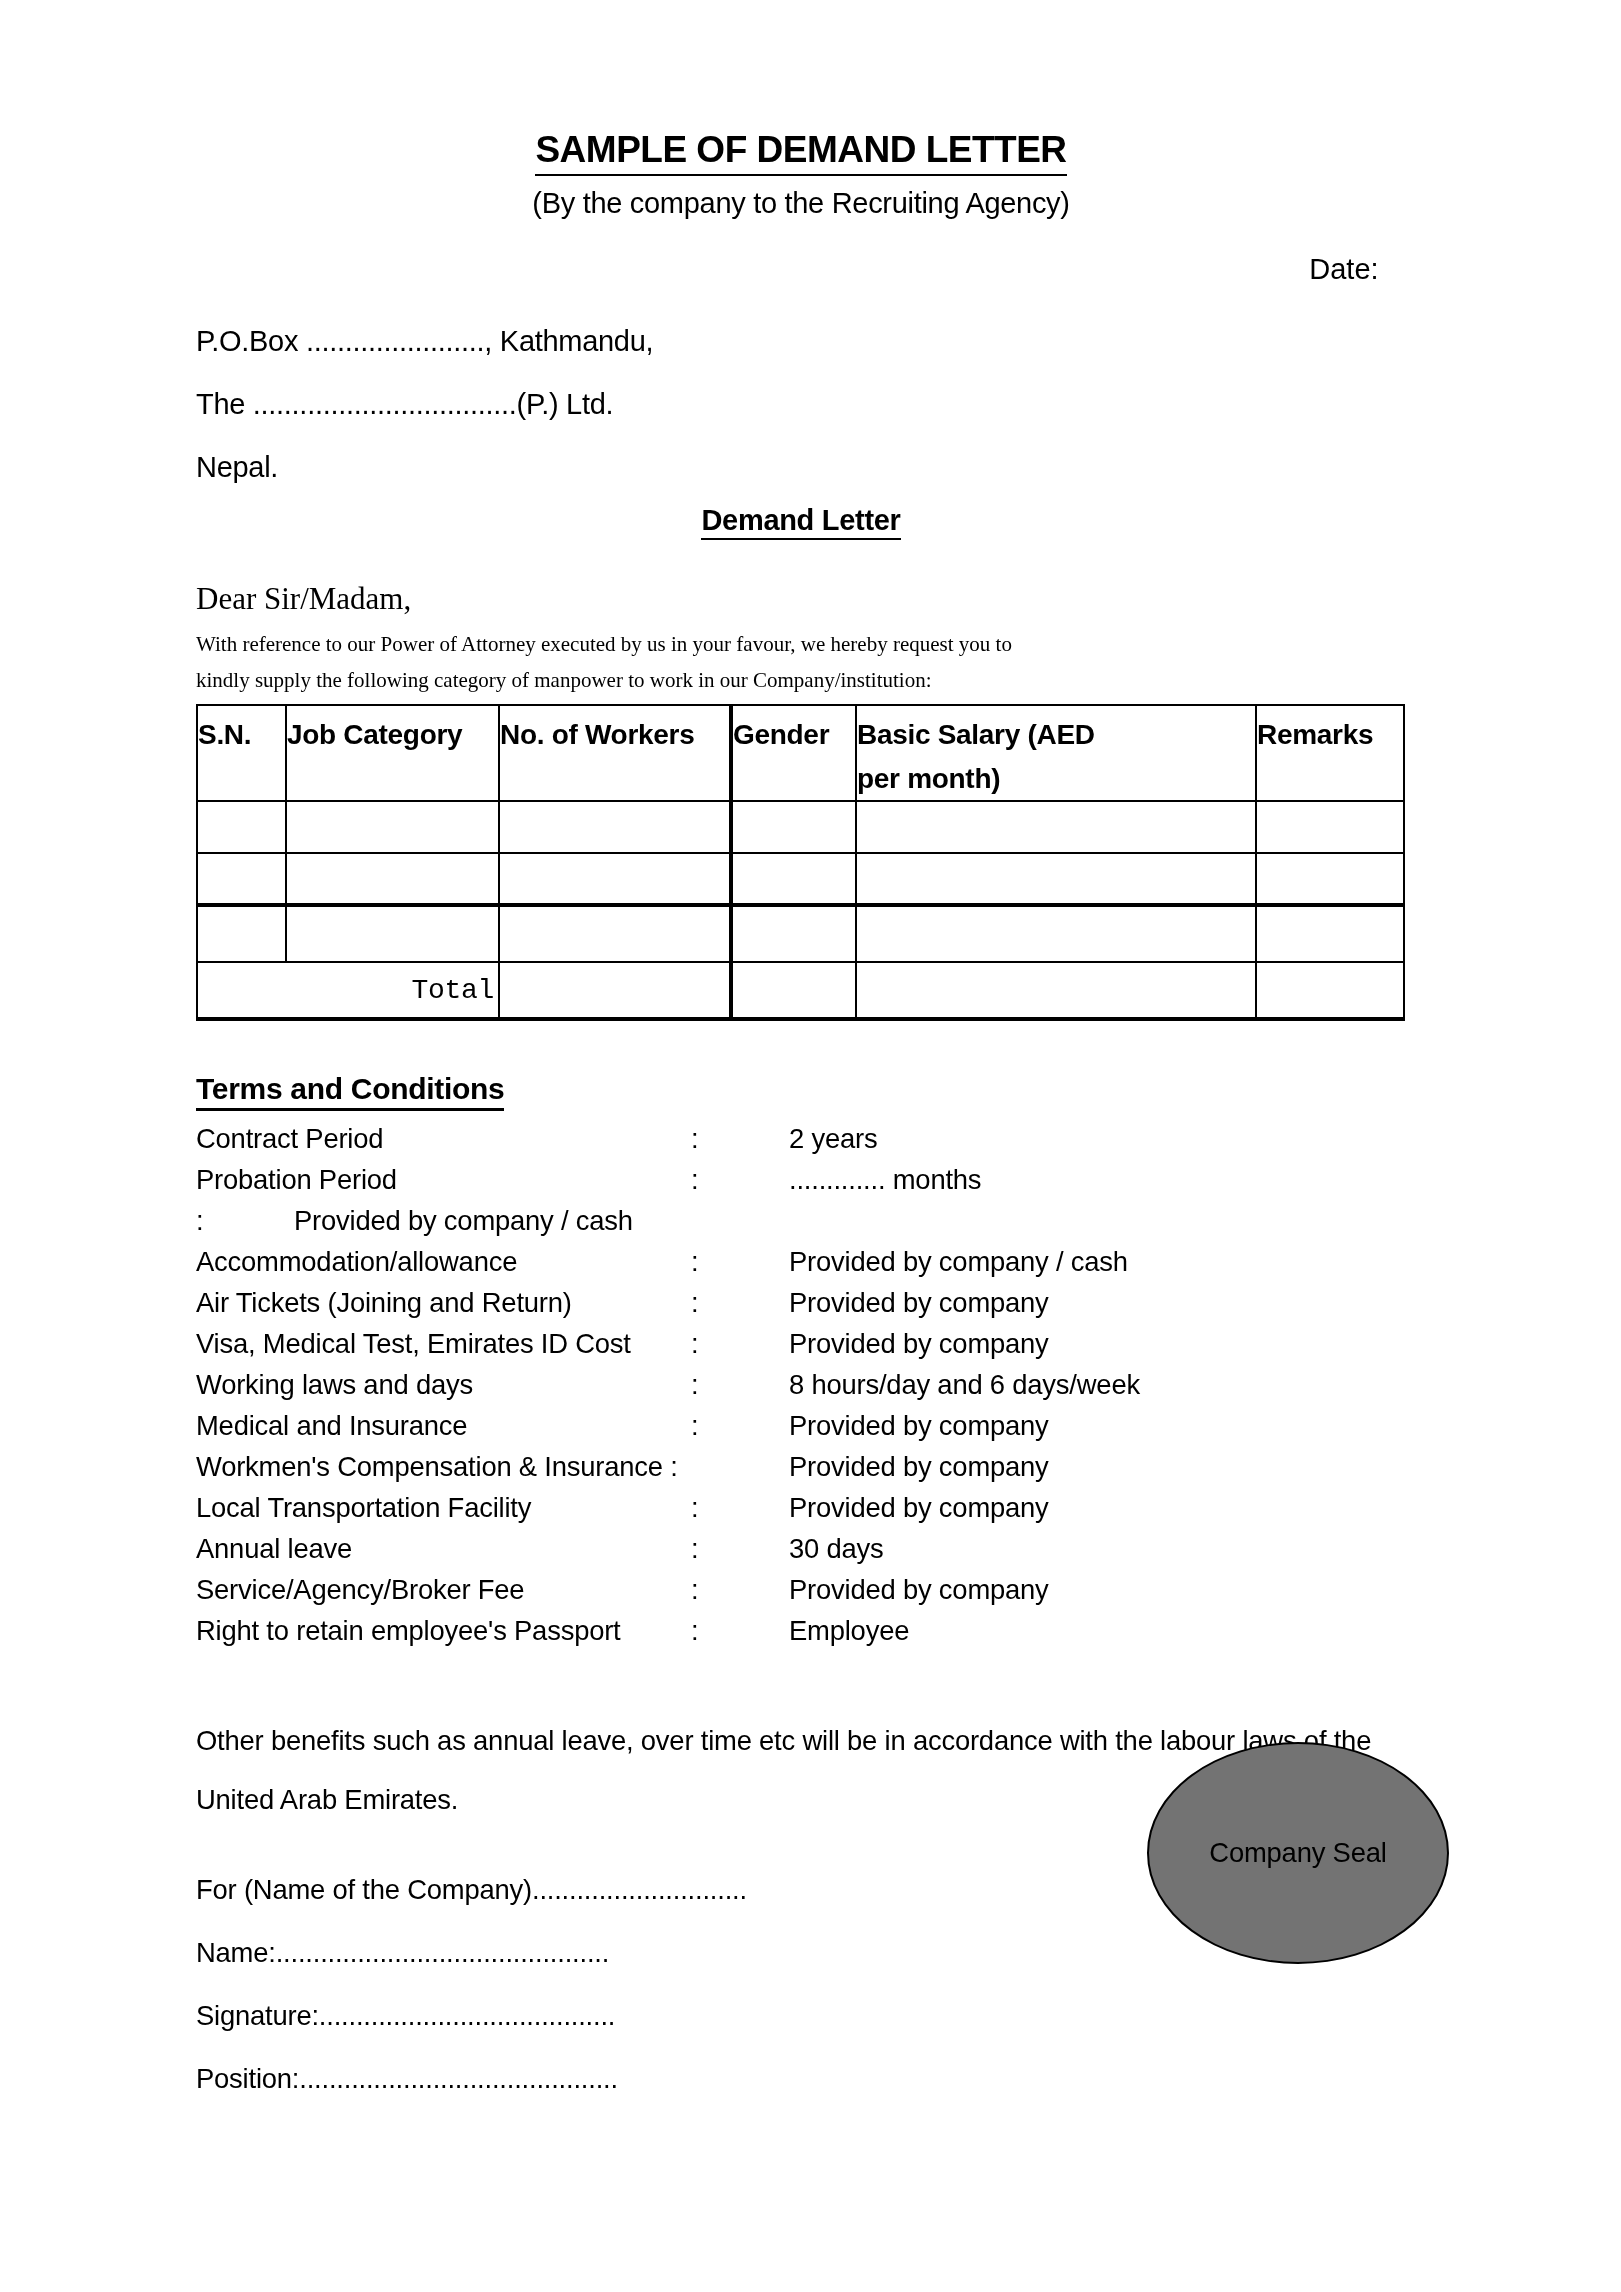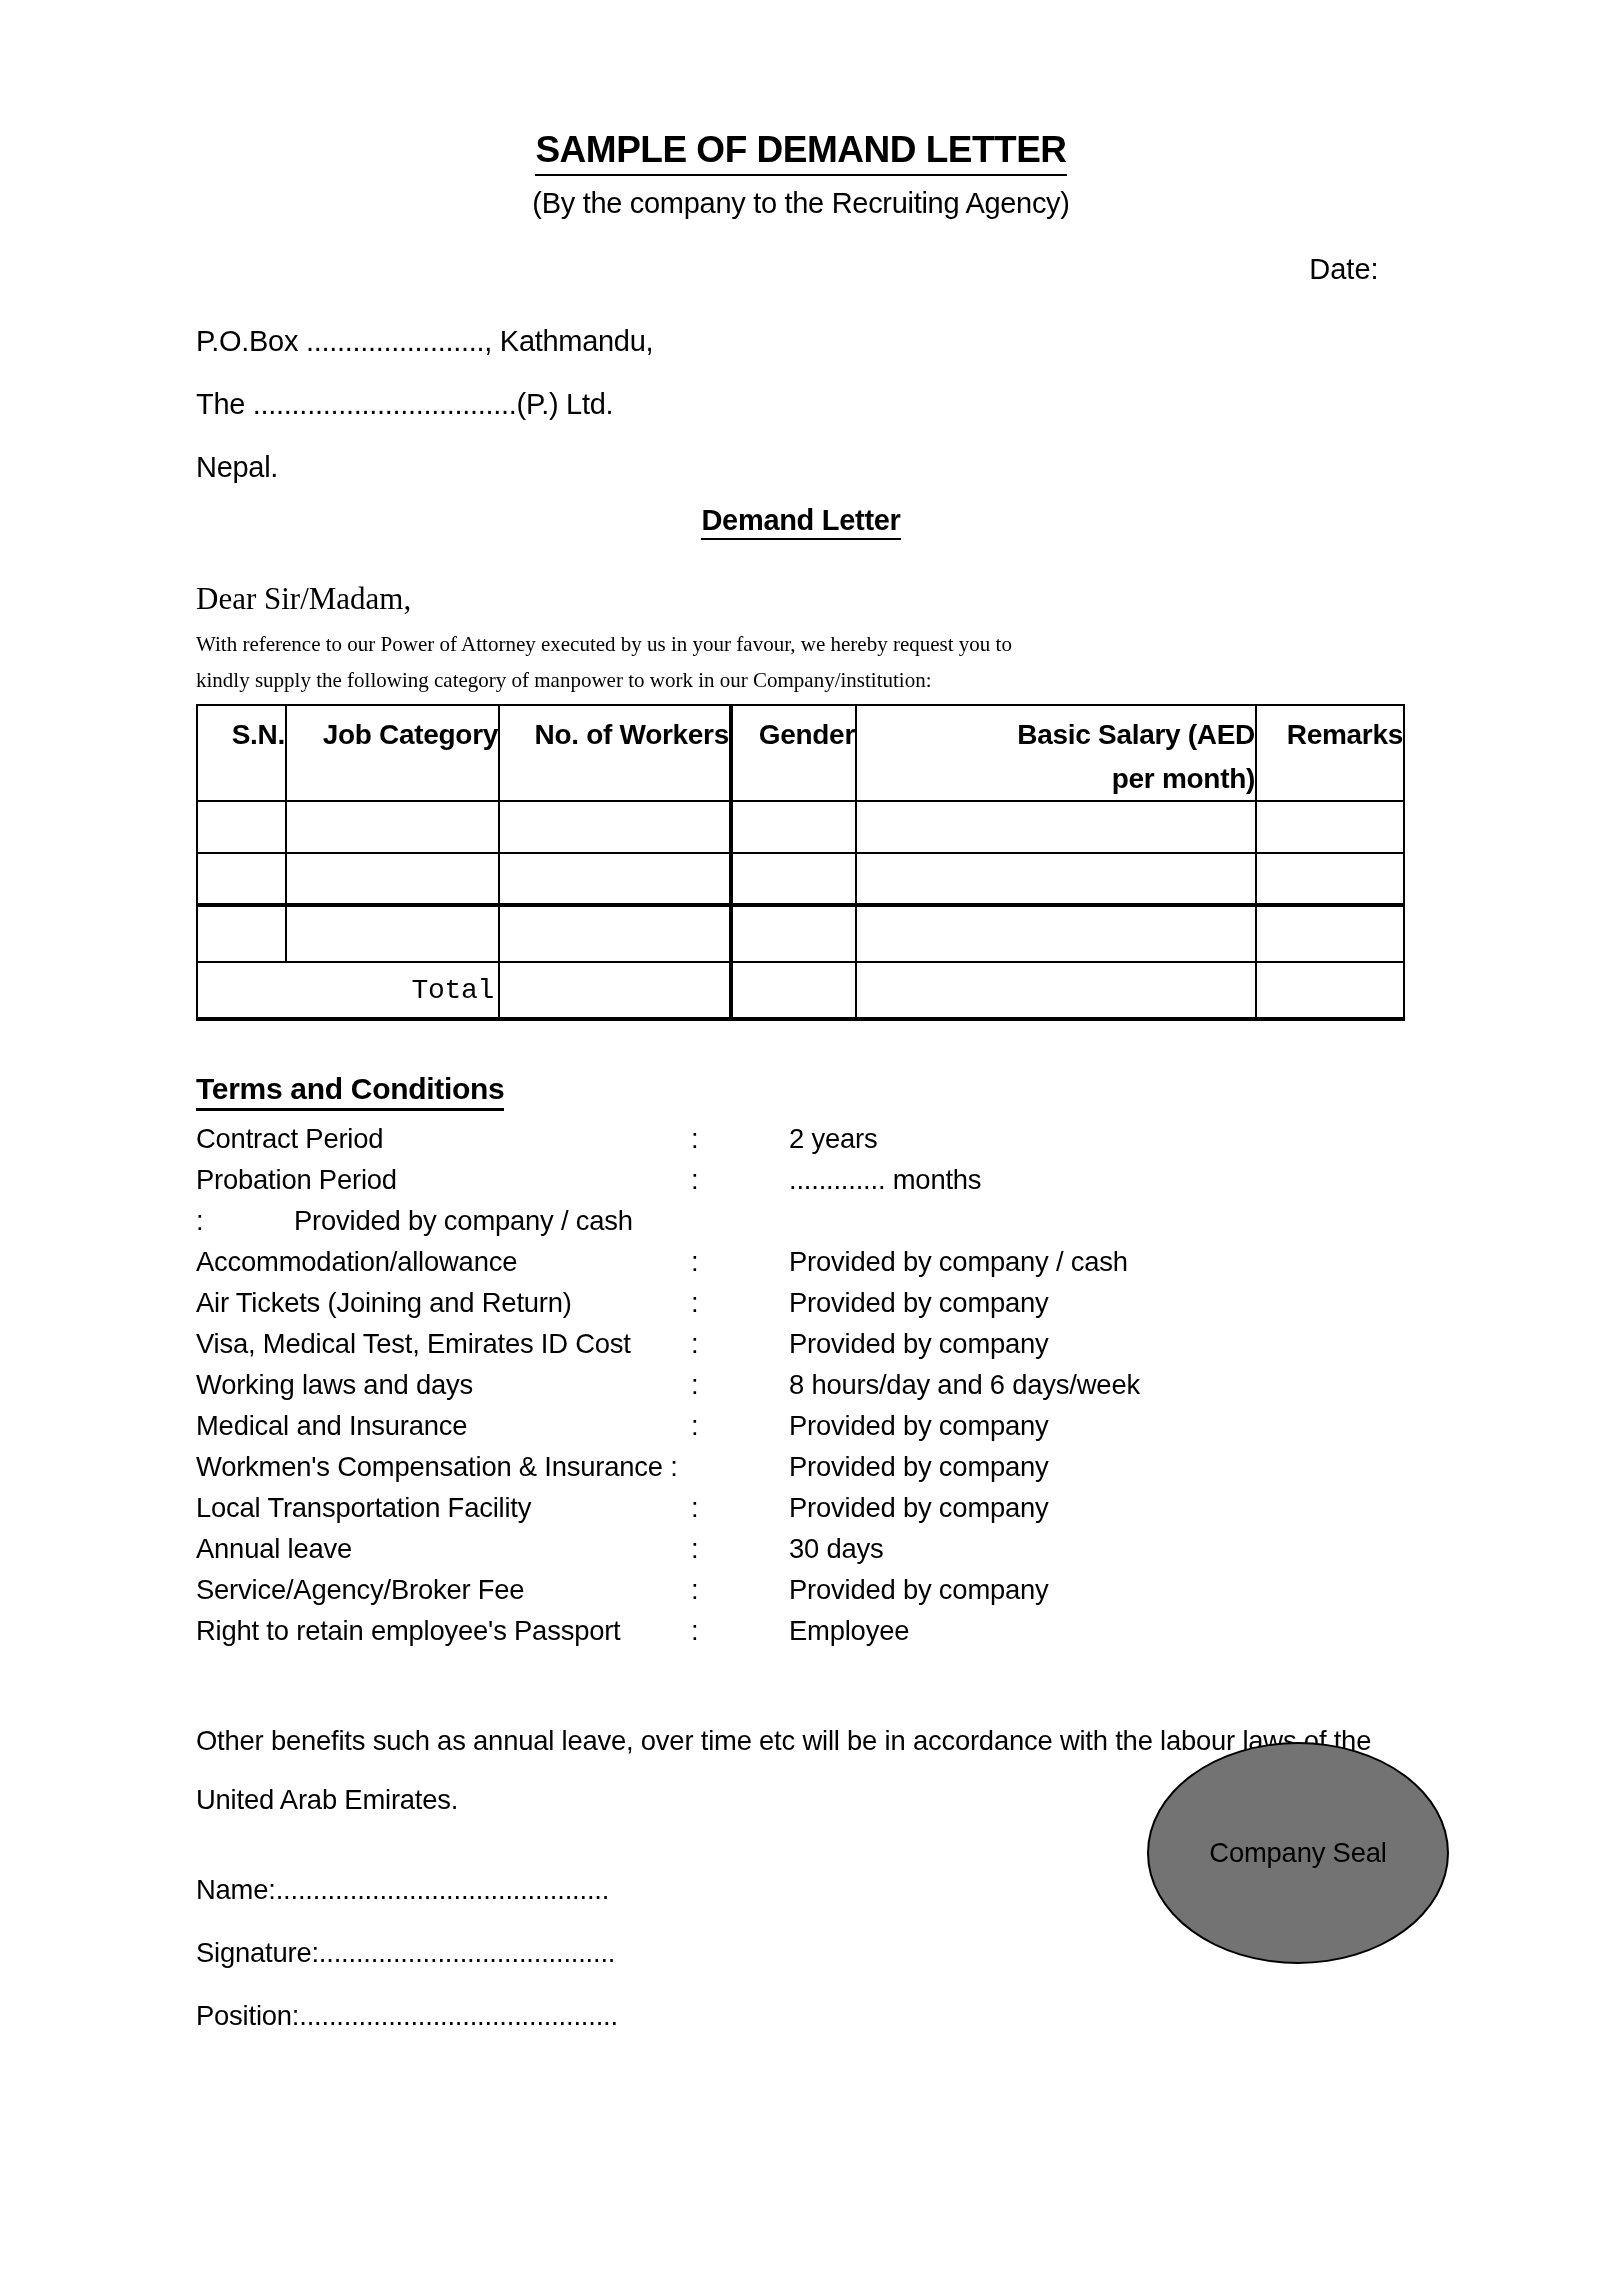--- a/index.html
+++ b/index.html
@@ -84,21 +84,21 @@
     margin-top: 5.9px;
   }
   .demand-table td, .demand-table th {
     border: 2px solid #000;
     font-size: 28px;
     letter-spacing: -0.3px;
     overflow: hidden;
   }
   .demand-table th {
     font-weight: bold;
-    text-align: right;
+    text-align: left;
     vertical-align: top;
     height: 93px;
     padding-top: 7.8px;
     line-height: 1.55;
     white-space: pre-line;
   }
   .demand-table td { height: 52px; }
   tr.row-thick-bottom td { border-bottom-width: 4.9px; }
   tr.row-3 td { height: 57px; }
   tr.total-row td { height: 57px; border-bottom-width: 4.9px; }
@@ -306,20 +306,21 @@
         <span class="terms-label">Right to retain employee's Passport</span>
         <span class="terms-colon">:</span>
         <span class="terms-value">Employee</span>
       </div>
     </div>
 
     <div class="benefits-par">Other benefits such as annual leave, over time etc will be in accordance with the labour laws of the
 United Arab Emirates.</div>
 
     <div class="sign-block">
+      <div class="sign-line">For (Name of the Company).............................</div>
       <div class="sign-line">Name:.............................................</div>
       <div class="sign-line">Signature:........................................</div>
       <div class="sign-line">Position:...........................................</div>
     </div>
 
   </div>
 
   <div class="seal">
     <span class="seal-text">Company Seal</span>
   </div>

